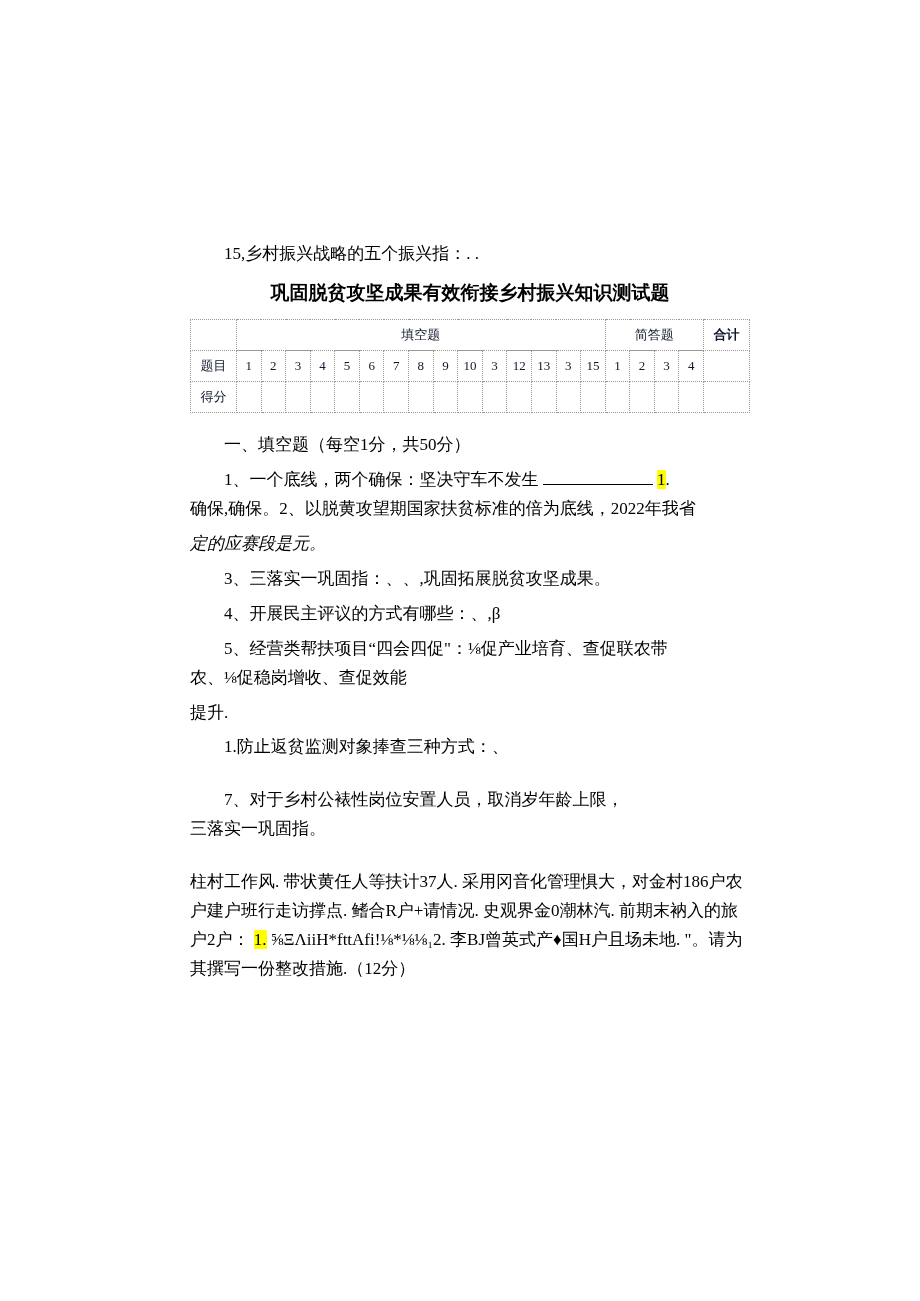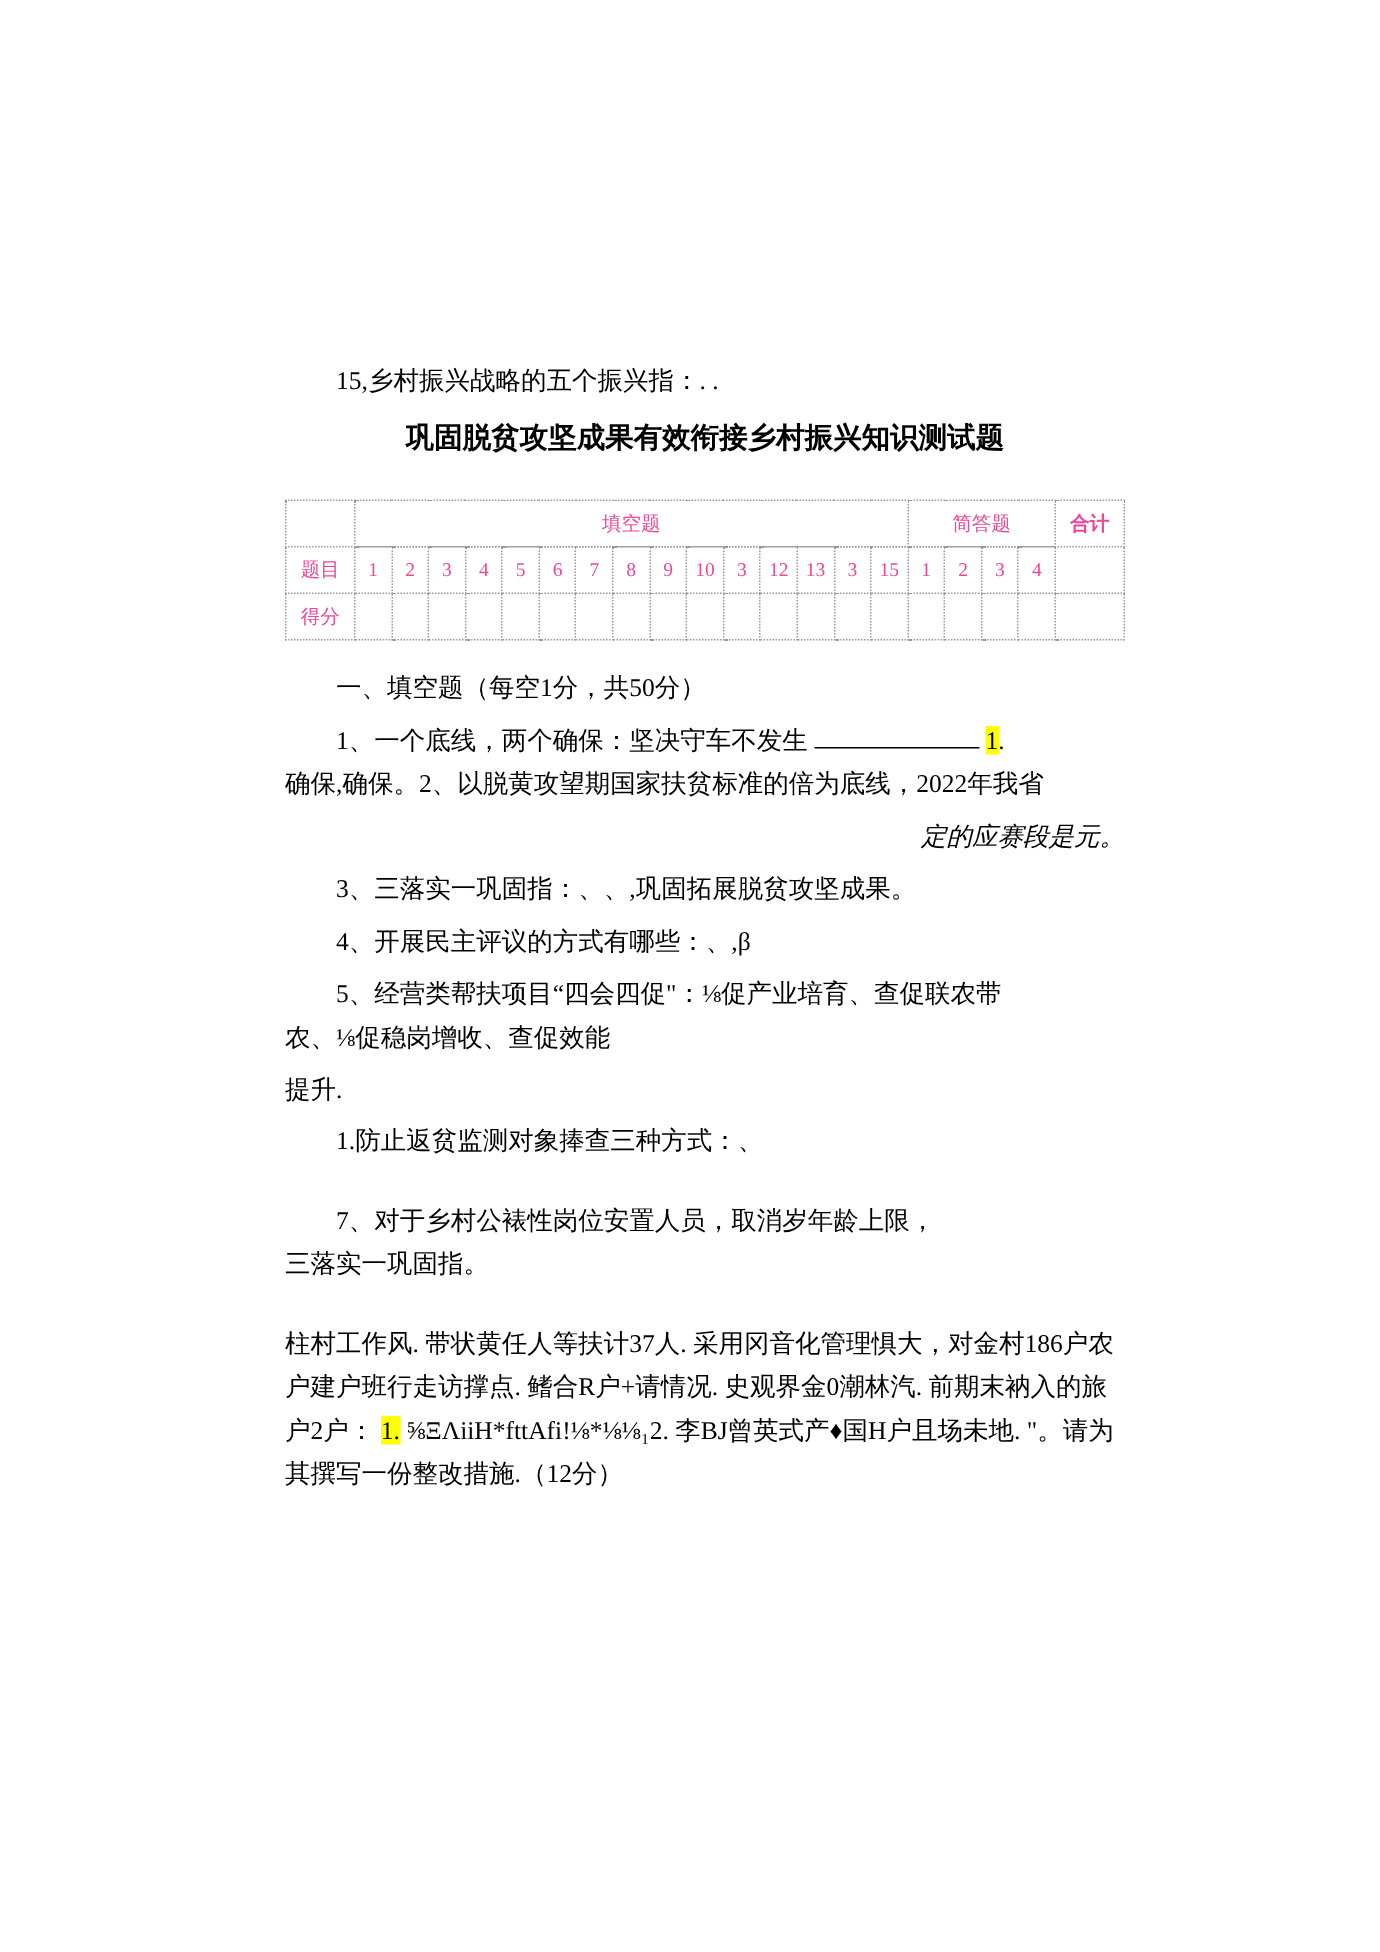--- a/index.html
+++ b/index.html
@@ -11,43 +11,43 @@
       color: #000;
       padding: 240px 170px 60px 190px;
       font-size: 17px;
       line-height: 1.7;
     }
     .line { margin-bottom: 6px; }
     .title {
       text-align: center;
       font-size: 19px;
       font-weight: bold;
-      margin: 8px 0 24px;
+      margin: 8px 0 10px;
     }
     .indent { text-indent: 2em; }
     table.score {
       border-collapse: collapse;
       width: 100%;
       margin: 6px 0 18px;
       table-layout: fixed;
     }
     table.score th, table.score td {
       border: 1px dotted #999;
-      color: #ec4899;
+      color: #0f172a;
       font-size: 13px;
       text-align: center;
       padding: 4px 2px;
       font-weight: normal;
     }
     table.score th.rowlbl { width: 46px; }
     table.score th.total { width: 46px; font-weight: bold; }
     .section { }
     .blank-line { border-bottom: 1px solid #000; display: inline-block; min-width: 110px; height: 1em; vertical-align: baseline; }
     .hl { background: #ffff00; }
-    .italic { font-style: italic; font-family: "KaiTi","楷体",serif; text-align: right; }
+    .italic { font-style: italic; font-family: "KaiTi","楷体",serif; }
     .gap { height: 18px; }
     .para { margin-top: 6px; }
   </style>
 </head>
 <body>
 
 <div class="line indent">15,乡村振兴战略的五个振兴指：. .</div>
 
 <div class="title">巩固脱贫攻坚成果有效衔接乡村振兴知识测试题</div>
 

